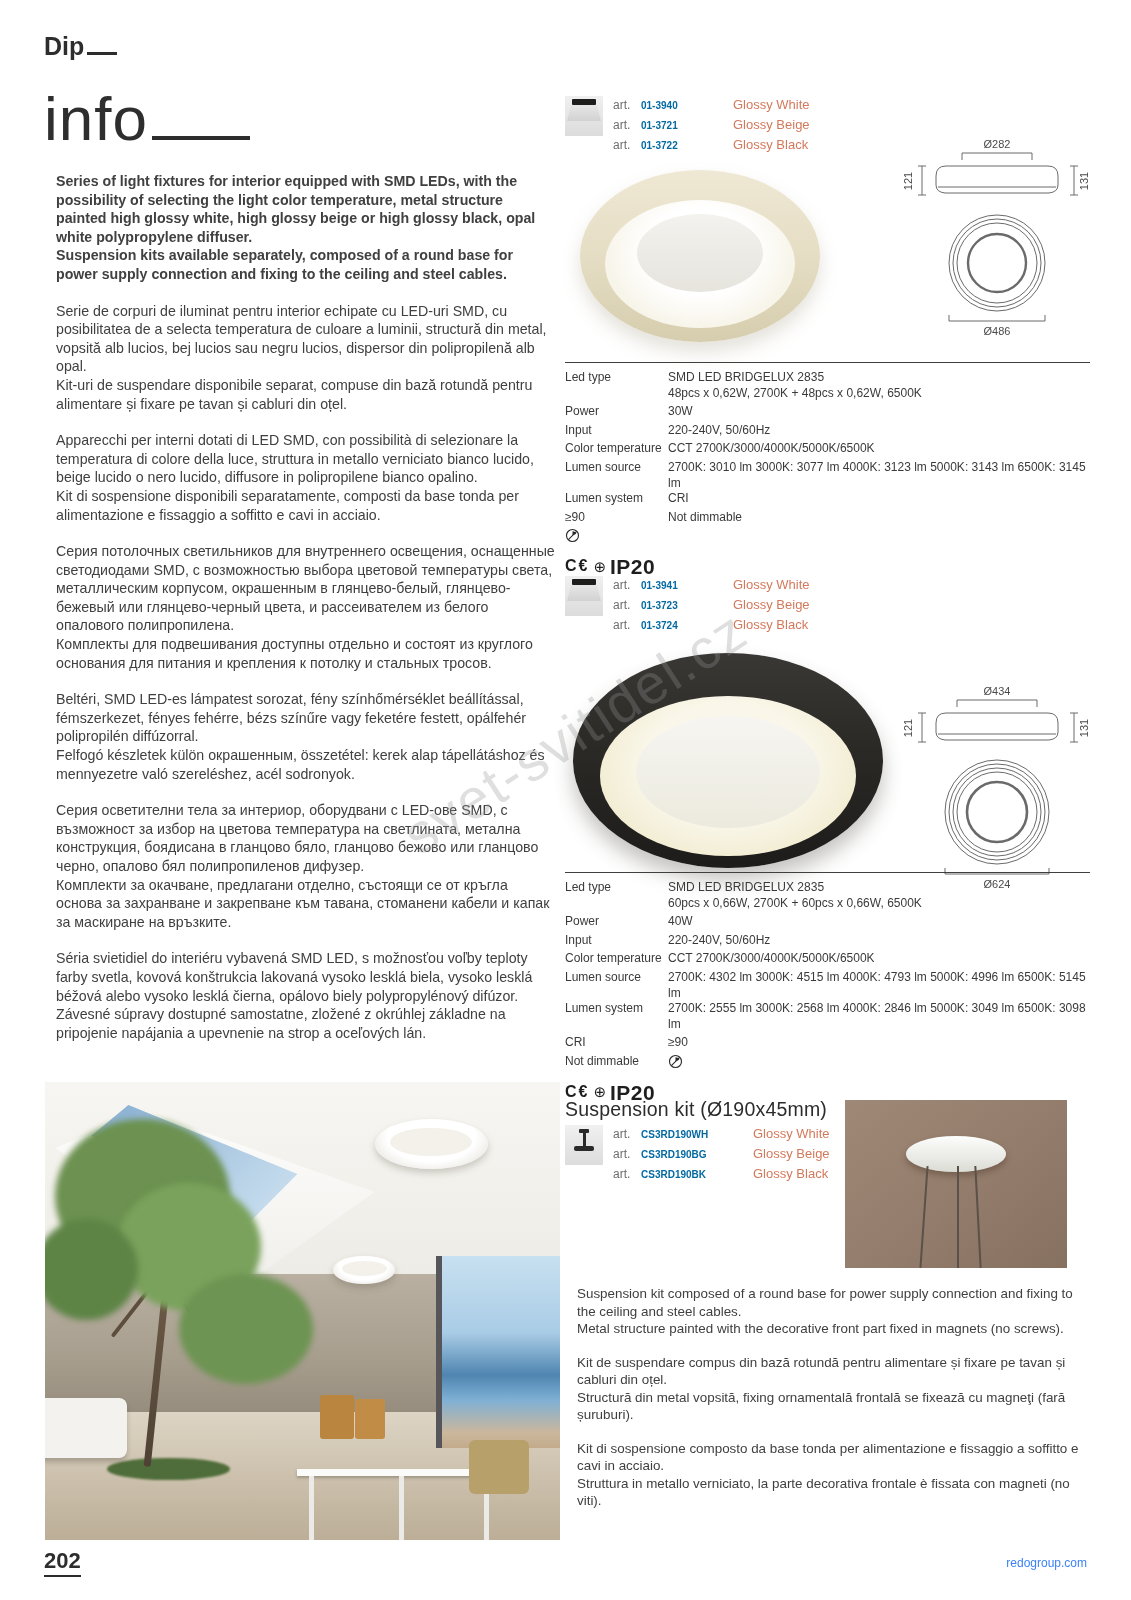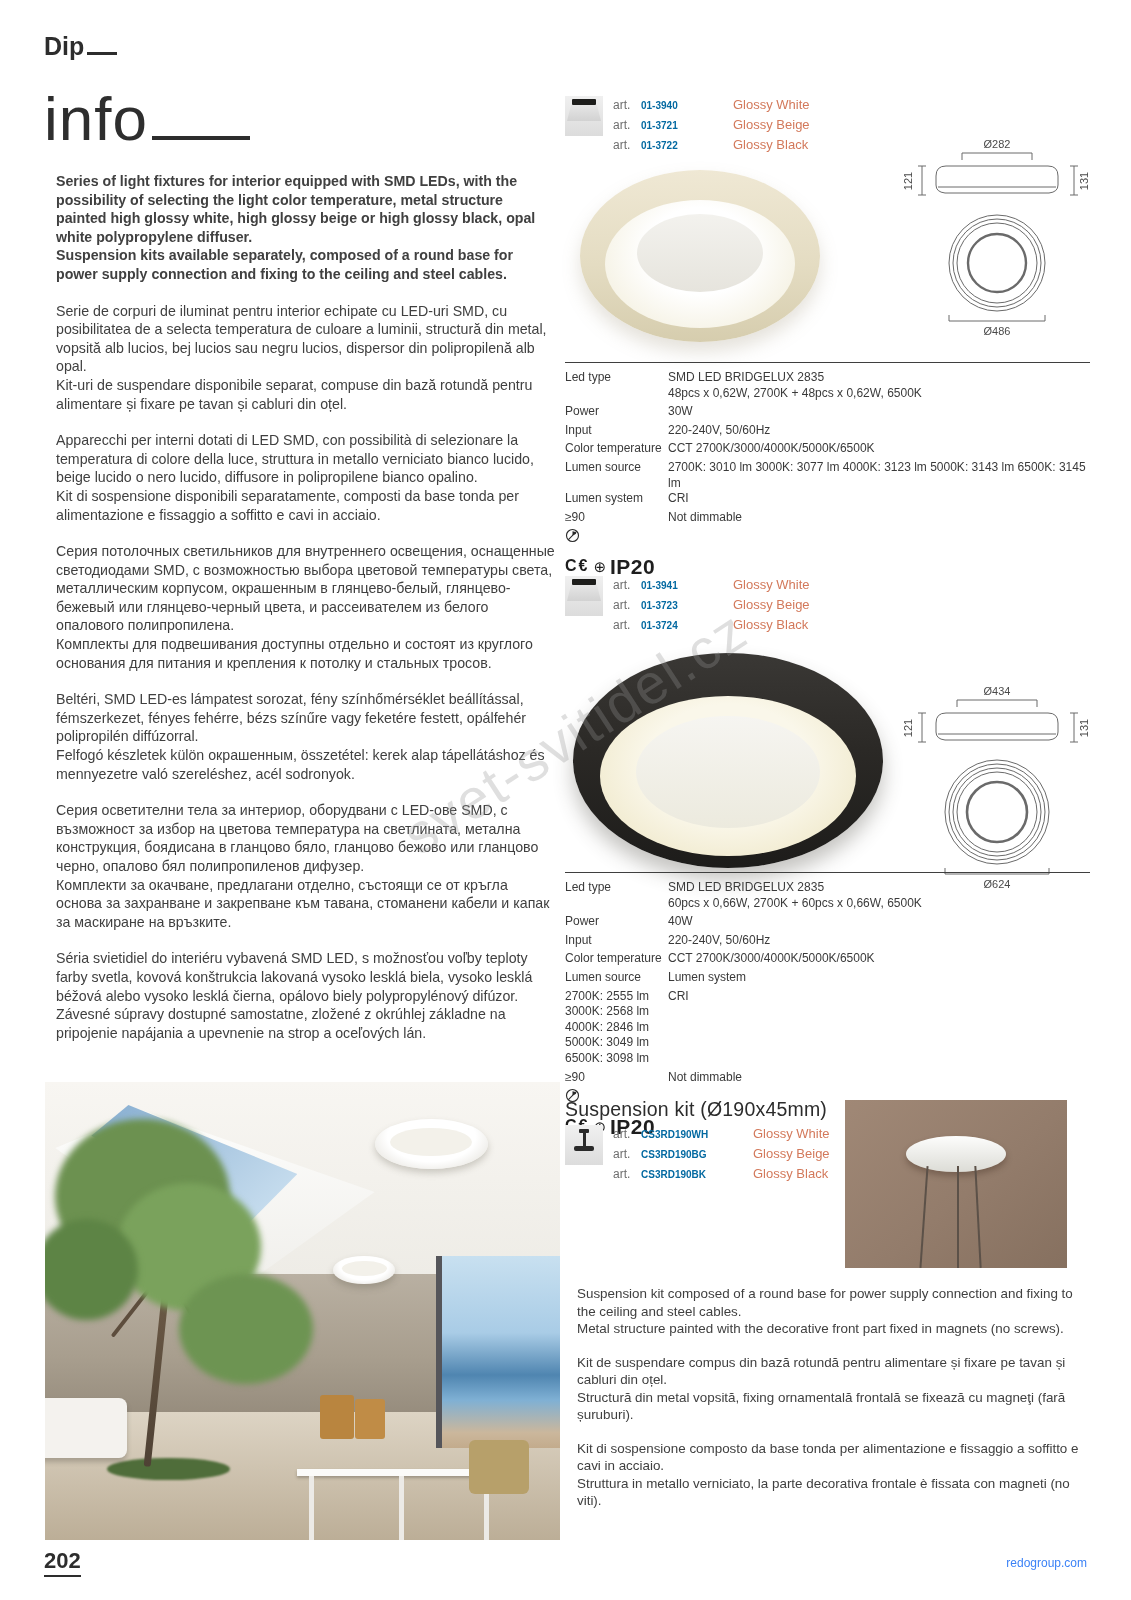--- a/index.html
+++ b/index.html
@@ -264,20 +264,21 @@
         <div>SMD LED BRIDGELUX 2835</div>
         <div>60pcs x 0,66W, 2700K + 60pcs x 0,66W, 6500K</div>
       </div>
     <div class="sl">Power</div>
       <div class="sv">40W</div>
     <div class="sl">Input</div>
       <div class="sv">220-240V, 50/60Hz</div>
     <div class="sl">Color temperature</div>
       <div class="sv">CCT 2700K/3000/4000K/5000K/6500K</div>
     <div class="sl" style="margin-bottom:-3px">Lumen source</div>
+      <div class="sv" style="margin-bottom:-3px">2700K: 4302 lm  3000K: 4515 lm  4000K: 4793 lm  5000K: 4996 lm  6500K: 5145 lm</div>
     <div class="sl">Lumen system</div>
       <div class="sv">2700K: 2555 lm  3000K: 2568 lm  4000K: 2846 lm  5000K: 3049 lm  6500K: 3098 lm</div>
     <div class="sl">CRI</div>
       <div class="sv">≥90</div>
     <div class="sl">Not dimmable</div>
     <div class="sv">
       <svg class="ndicon" viewBox="0 0 16 16">
           <circle cx="8" cy="8" r="6.4" fill="none" stroke="#2a2a2a" stroke-width="1.2"></circle>
           <line x1="3.6" y1="12.4" x2="12.4" y2="3.6" stroke="#2a2a2a" stroke-width="1.2"></line>
           <path d="M8,8 L12,6 A4.5,4.5 0 0 0 8,3.5 Z" fill="#2a2a2a"></path>

